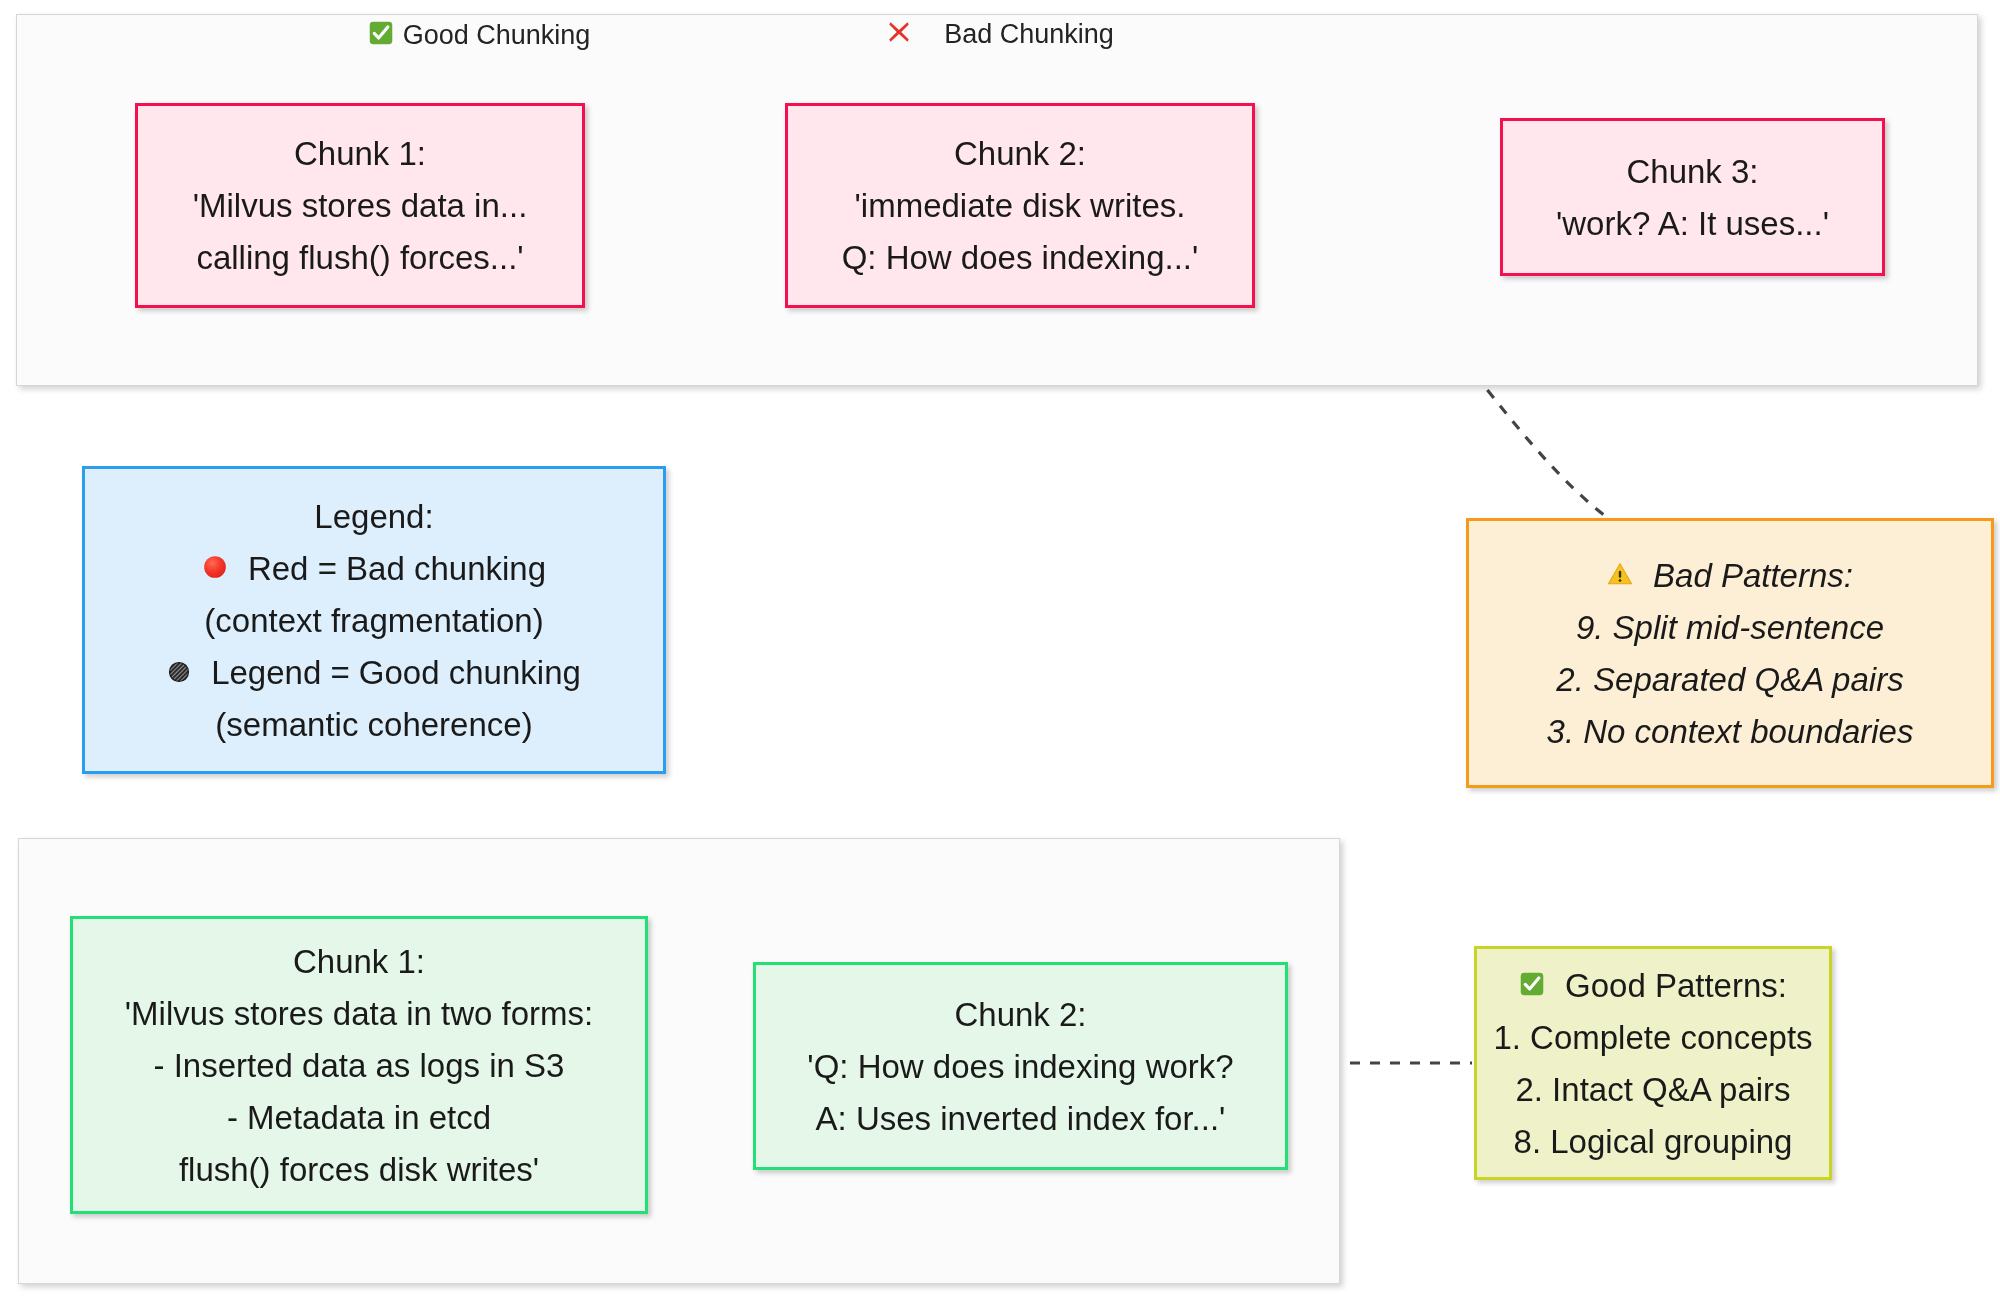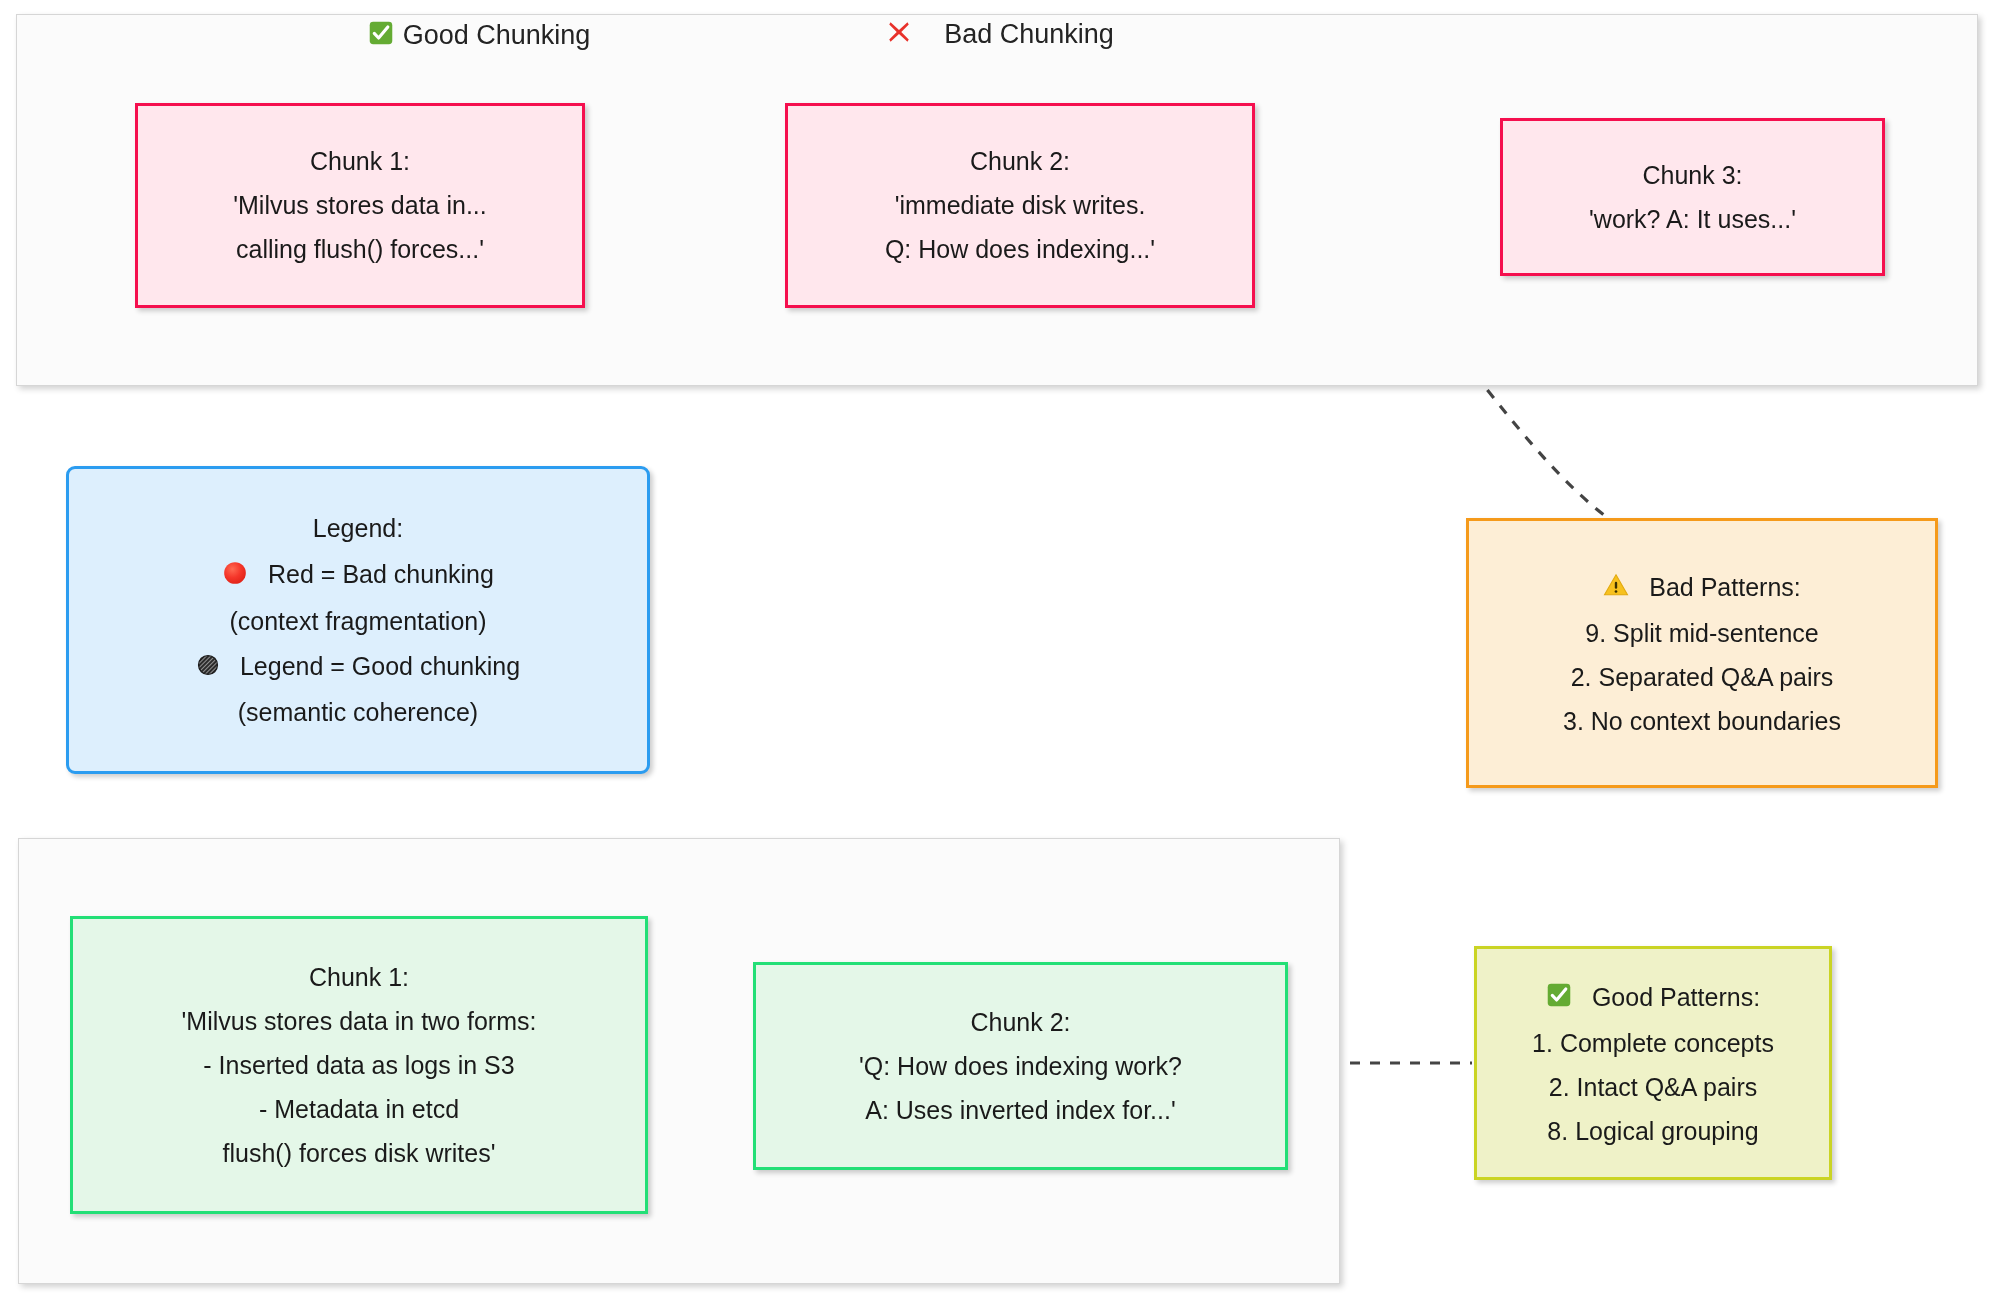--- a/index.html
+++ b/index.html
@@ -43,21 +43,21 @@
   
   .node {
     position: absolute;
     box-sizing: border-box;
     display: flex;
     flex-direction: column;
     align-items: center;
     justify-content: center;
     text-align: center;
     box-shadow: 3px 3px 5px rgba(0,0,0,0.20);
-    font-size: 25px;
+    font-size: 33px;
     color: #1a1a1a;
     line-height: 1.0;
   }
   .node .line { display: block; padding: 0; margin: 9.5px 0; white-space: nowrap; }
 
   .bad-node {
     background: #ffe7ed;
     border: 3px solid #f50f4e;
   }
   .good-node {
@@ -75,22 +75,22 @@
   .ok-node {
     background: #eff2c8;
     border: 3px solid #cad424;
   }
 
   
   #bad-chunk-1  { left: 135px;  top: 103px; width: 450px; height: 205px; }
   #bad-chunk-2  { left: 785px;  top: 103px; width: 470px; height: 205px; }
   #bad-chunk-3  { left: 1500px; top: 118px; width: 385px; height: 158px; }
 
-  #legend-box   { left: 66px;   top: 466px; width: 584px; height: 308px; border-radius: 9px; }
-  #bad-patterns { left: 1466px; top: 518px; width: 472px; height: 270px; }
+  #legend-box   { left: 82px;   top: 466px; width: 584px; height: 308px; }
+  #bad-patterns { left: 1466px; top: 518px; width: 528px; height: 270px; font-style: italic; }
 
   #good-chunk-1 { left: 70px;   top: 916px; width: 578px; height: 298px; }
   #good-chunk-2 { left: 753px;  top: 962px; width: 535px; height: 208px; }
   #good-patterns{ left: 1474px; top: 946px; width: 358px; height: 234px; }
 
   .legend-row {
     display: flex;
     align-items: center;
     justify-content: center;
     gap: 20px;

